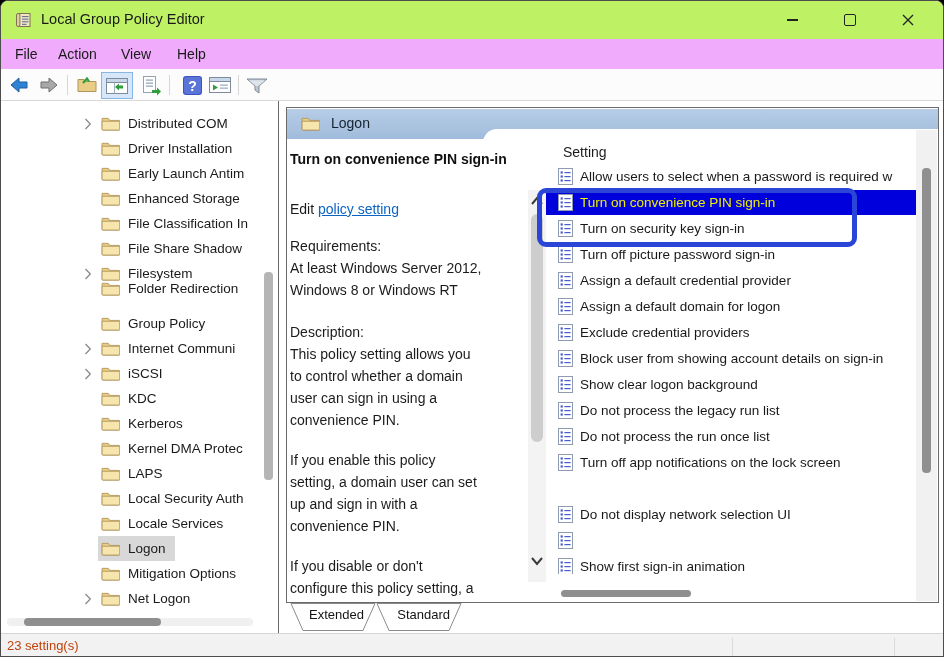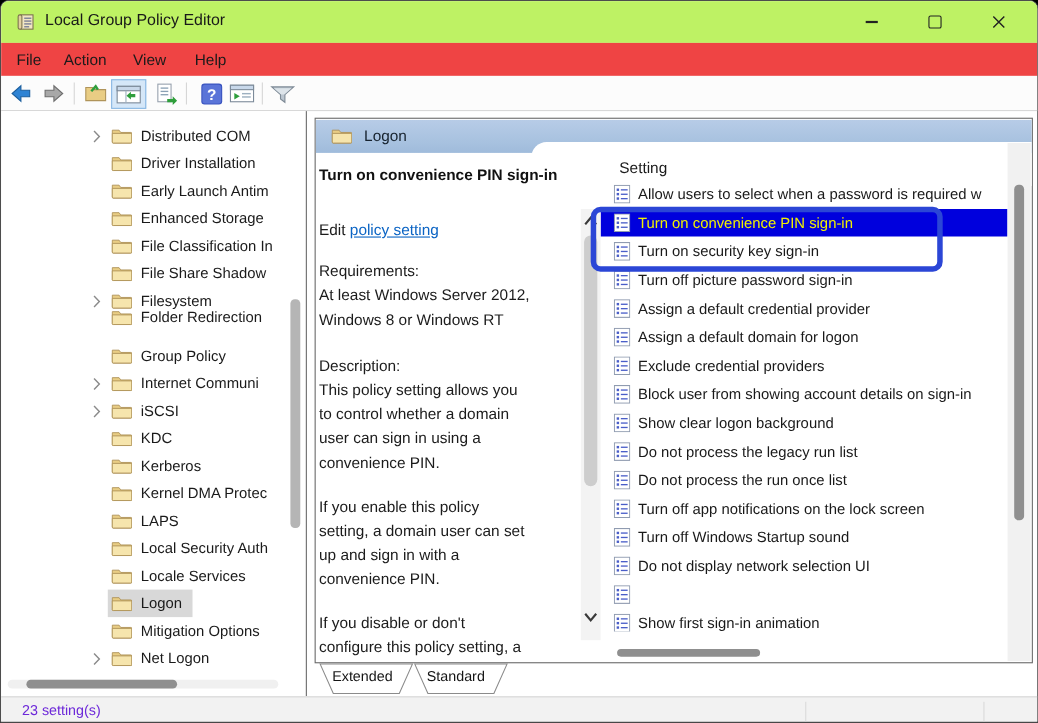--- a/index.html
+++ b/index.html
@@ -8,21 +8,21 @@
   #win{position:absolute;inset:0;background:#fff;border:1px solid #4d4d4d;
        border-radius:8px 8px 0 0;box-sizing:border-box;overflow:hidden;}
   .abs{position:absolute;}
 
   
   #titlebar{position:absolute;left:0;top:0;width:100%;height:38px;background:#bef264;}
   #title-text{position:absolute;left:40px;top:10px;font-size:14.5px;color:#191919;white-space:nowrap;}
   .winbtn{position:absolute;top:0;width:58px;height:38px;display:flex;align-items:center;justify-content:center;}
 
   
-  #menubar{position:absolute;left:0;top:38px;width:100%;height:30px;background:#ef4444;}
+  #menubar{position:absolute;left:0;top:38px;width:100%;height:30px;background:#f0abfc;}
   .menuitem{position:absolute;top:4px;height:22px;line-height:22px;font-size:14px;color:#1a1a1a;padding:0 4px;}
 
   
   #toolbar{position:absolute;left:0;top:68px;width:100%;height:31px;background:#fcfcfc;border-bottom:1px solid #d8d8d8;}
   .tbtn{position:absolute;top:3px;width:26px;height:26px;display:flex;align-items:center;justify-content:center;}
   .tsep{position:absolute;top:6px;width:1px;height:20px;background:#d6d6d6;}
   .tbtn.hl{background:#d5e7f8;border:1px solid #88b7e3;box-sizing:border-box;width:32px;height:27px;}
 
   
   #tree{position:absolute;left:0;top:100px;width:278px;height:532px;background:#fff;
@@ -71,25 +71,25 @@
   #lsb-thumb{position:absolute;left:635px;top:60px;width:9px;height:305px;background:#8f8f8f;border-radius:4px;}
   #lhsb-thumb{position:absolute;left:274px;top:482px;width:130px;height:7px;background:#8f8f8f;border-radius:4px;}
 
   
   #tsb-thumb{position:absolute;left:263px;top:271px;width:9px;height:208px;background:#b5b5b5;border-radius:4px;}
   #thsb-track{position:absolute;left:6px;top:617px;width:246px;height:8px;background:#f0f0f0;border-radius:4px;}
   #thsb-thumb{position:absolute;left:23px;top:617px;width:137px;height:8px;background:#8f8f8f;border-radius:4px;}
 
   
   #tabstrip{position:absolute;left:285px;top:602px;width:190px;height:29px;}
-  .tablabel{position:absolute;top:606px;width:62px;text-align:left;font-size:13px;color:#141414;}
+  .tablabel{position:absolute;top:606px;width:62px;text-align:right;font-size:13px;color:#141414;}
 
   
   #statusbar{position:absolute;left:0;top:632px;width:100%;height:25px;background:#f2f2f2;border-top:1px solid #d6d6d6;box-sizing:border-box;}
-  #status-text{position:absolute;left:19px;top:4px;font-size:13px;color:#6d28d9;}
+  #status-text{position:absolute;left:6px;top:4px;font-size:13px;color:#c2410c;}
   .statdiv{position:absolute;top:4px;width:1px;height:18px;background:#dadada;}
 </style>
 </head>
 <body>
 
 <div id="stage">
 <div id="win">
 
   <svg width="0" height="0" style="position:absolute" aria-hidden="true">
     <defs>
@@ -492,26 +492,20 @@
               <use href="#sym-policy" width="15" height="17"></use>
             </svg>
             <span>Do not process the run once list</span>
       </div>
       <div class="lrow" style="top:298px">
         <svg class="polico">
               <use href="#sym-policy" width="15" height="17"></use>
             </svg>
             <span>Turn off app notifications on the lock screen</span>
       </div>
-      <div class="lrow" style="top:324px">
-        <svg class="polico">
-              <use href="#sym-policy" width="15" height="17"></use>
-            </svg>
-            <span>Turn off Windows Startup sound</span>
-      </div>
       <div class="lrow" style="top:350px">
         <svg class="polico">
               <use href="#sym-policy" width="15" height="17"></use>
             </svg>
             <span>Do not display network selection UI</span>
       </div>
       <div class="lrow" style="top:376px">
         <svg class="polico">
               <use href="#sym-policy" width="15" height="17"></use>
             </svg>

